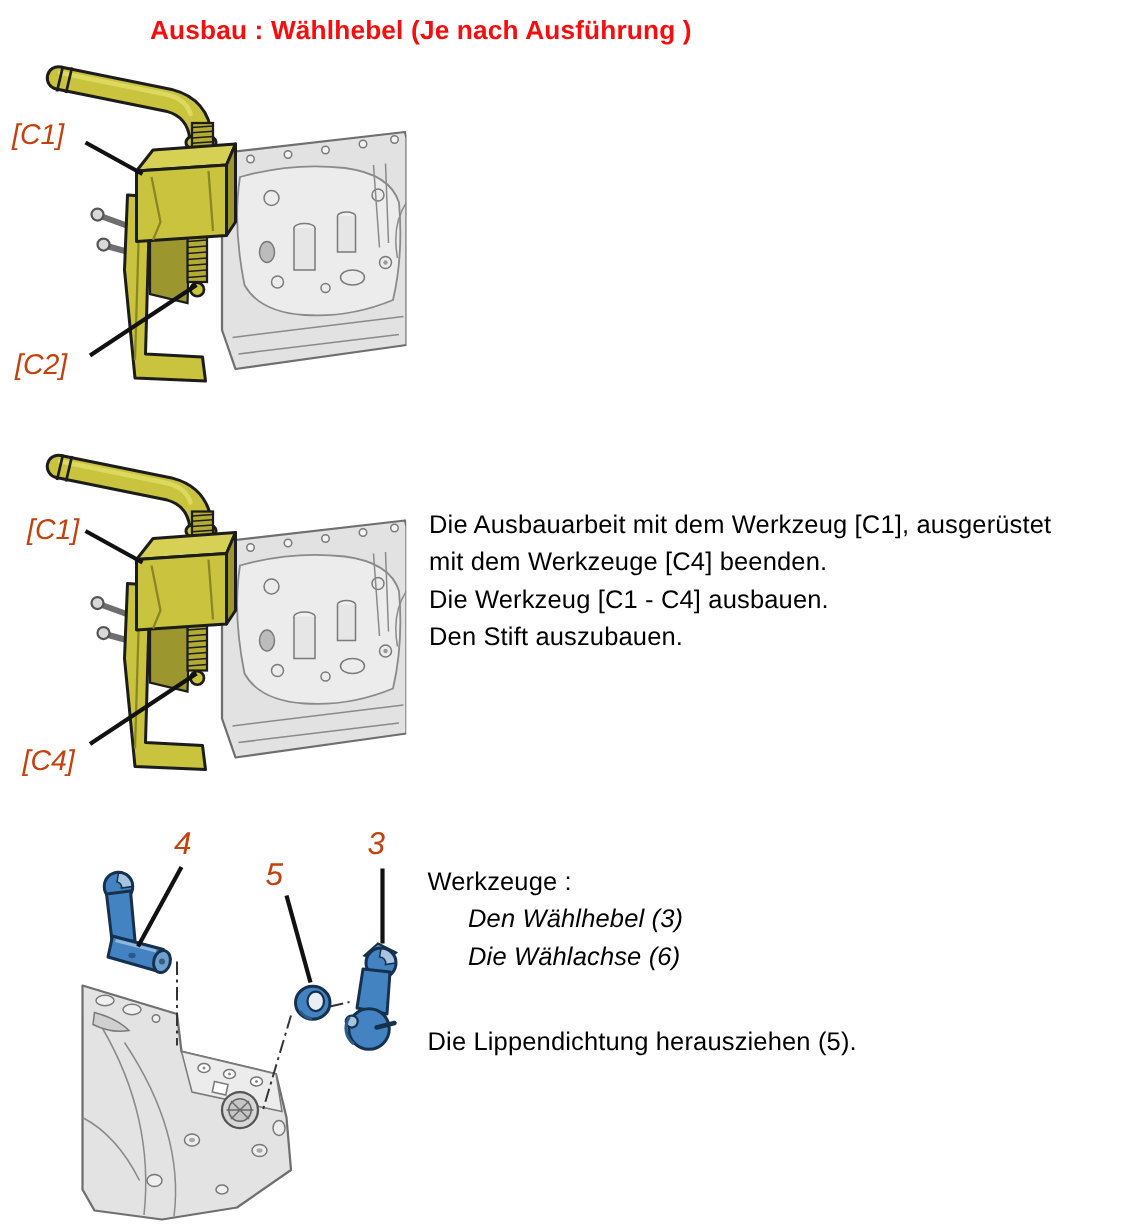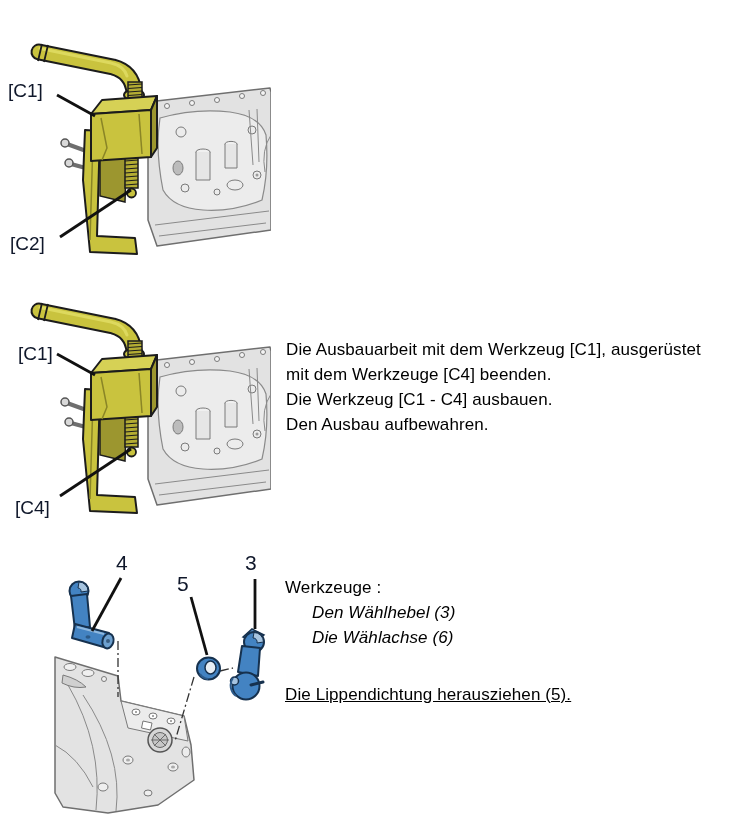--- a/index.html
+++ b/index.html
@@ -7,28 +7,28 @@
     position:relative;width:756px;height:816px;background:#ffffff;
     font-family:"Liberation Sans",sans-serif;color:#000;overflow:hidden;
   }
   .title{
     position:absolute;left:100px;top:10px;
     font-size:17.5px;font-weight:bold;color:#f60d0d;letter-spacing:.1px;
   }
   .figure{position:absolute;}
   .figure svg{display:block;}
   .callout{
-    position:absolute;font-size:19px;color:#0f172a;line-height:1;
-    font-family:"Liberation Sans",sans-serif;white-space:nowrap;
+    position:absolute;font-size:19px;color:#c2410c;line-height:1;
+    font-family:"Liberation Sans",sans-serif;white-space:nowrap;font-style:italic;
   }
   .callout.num{font-size:21px;}
   .textblock{position:absolute;font-size:17px;line-height:25px;letter-spacing:.1px;}
   .textblock .line{white-space:nowrap;}
   .textblock .indent{padding-left:27px;font-style:italic;}
-  .footerline{margin-top:7px;white-space:nowrap;text-decoration:underline;}
+  .footerline{margin-top:7px;white-space:nowrap;}
 </style>
 </head>
 <body>
 
 <div class="page">
 
   <svg width="0" height="0" style="position:absolute" aria-hidden="true">
     <defs>
       <symbol id="toolfig" viewBox="0 0 266 230">
 
@@ -95,41 +95,42 @@
           <path d="M96,78 L102,108 L97,120" fill="none" stroke="#8a8526" stroke-width="1.5"></path>
           <path d="M134,74 L137,114" fill="none" stroke="#8a8526" stroke-width="1.5"></path>
         </g>
 
         <path d="M52,55 L90,76" stroke="#111" stroke-width="2.8"></path>
         <path d="M55,197 L126,150" stroke="#111" stroke-width="2.8"></path>
       </symbol>
     </defs>
   </svg>
 
+  <div class="title">Ausbau : Wählhebel (Je nach Ausführung )</div>
 
   <div class="figure" style="left:5px;top:40px;width:266px;height:230px">
     <svg width="266" height="230" viewBox="0 0 266 230">
       <use href="#toolfig"></use>
     </svg>
     <div class="callout" style="left:3px;top:41px">[C1]</div>
     <div class="callout" style="left:5px;top:194px">[C2]</div>
   </div>
 
   <div class="figure" style="left:5px;top:298px;width:266px;height:232px">
     <svg width="266" height="232" viewBox="0 0 266 230">
       <use href="#toolfig"></use>
     </svg>
     <div class="callout" style="left:13px;top:46px">[C1]</div>
     <div class="callout" style="left:10px;top:200px">[C4]</div>
   </div>
   <div class="textblock" style="left:286px;top:337px">
     <div class="line">Die Ausbauarbeit mit dem Werkzeug [C1], ausgerüstet</div>
     <div class="line">mit dem Werkzeuge [C4] beenden.</div>
     <div class="line">Die Werkzeug [C1 - C4] ausbauen.</div>
-    <div class="line">Den Ausbau aufbewahren.</div>
+    <div class="line">Den Stift auszubauen.</div>
   </div>
 
   <div class="figure" style="left:8px;top:545px;width:272px;height:271px">
     <svg width="272" height="271" viewBox="0 0 272 271">
 
       <g>
         <path d="M47,112 L110,131 L113,156 L176,171 L183,200 L186,235 L150,260 L100,268 L55,262 L47,248 Z" fill="#e3e3e3" stroke="#6f6f6f" stroke-width="1.5" stroke-linejoin="round"></path>
         <path d="M60,140 Q95,200 88,265" fill="none" stroke="#8a8a8a"></path>
         <path d="M75,150 Q115,210 108,266" fill="none" stroke="#8a8a8a"></path>
         <path d="M47,200 Q70,212 85,242" fill="none" stroke="#8a8a8a"></path>

